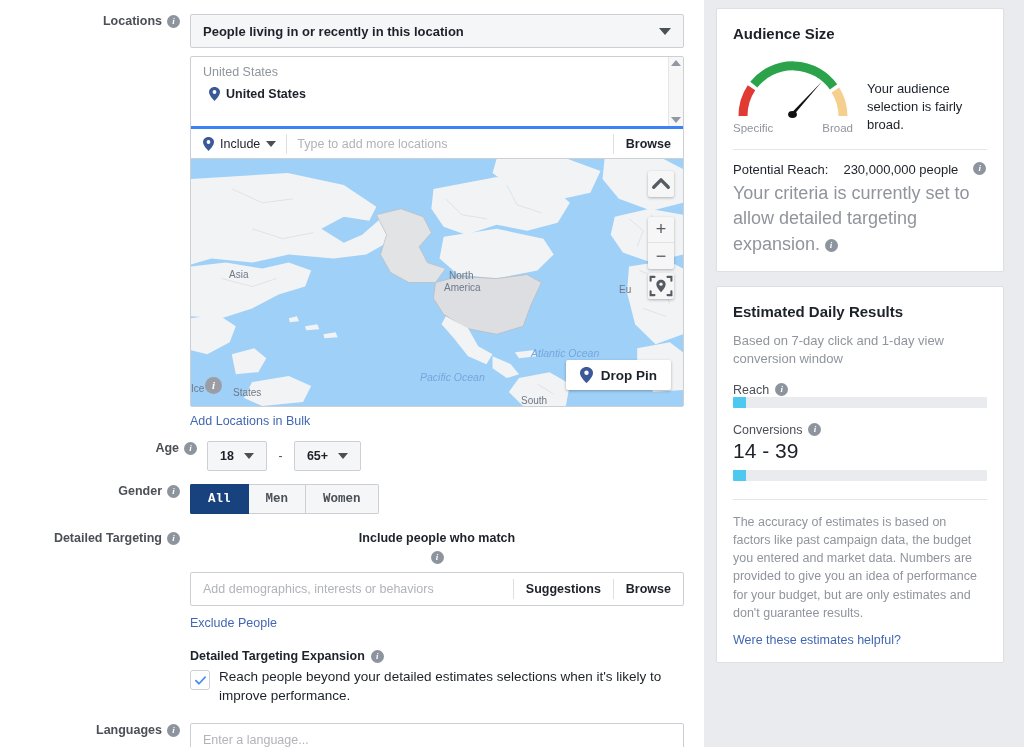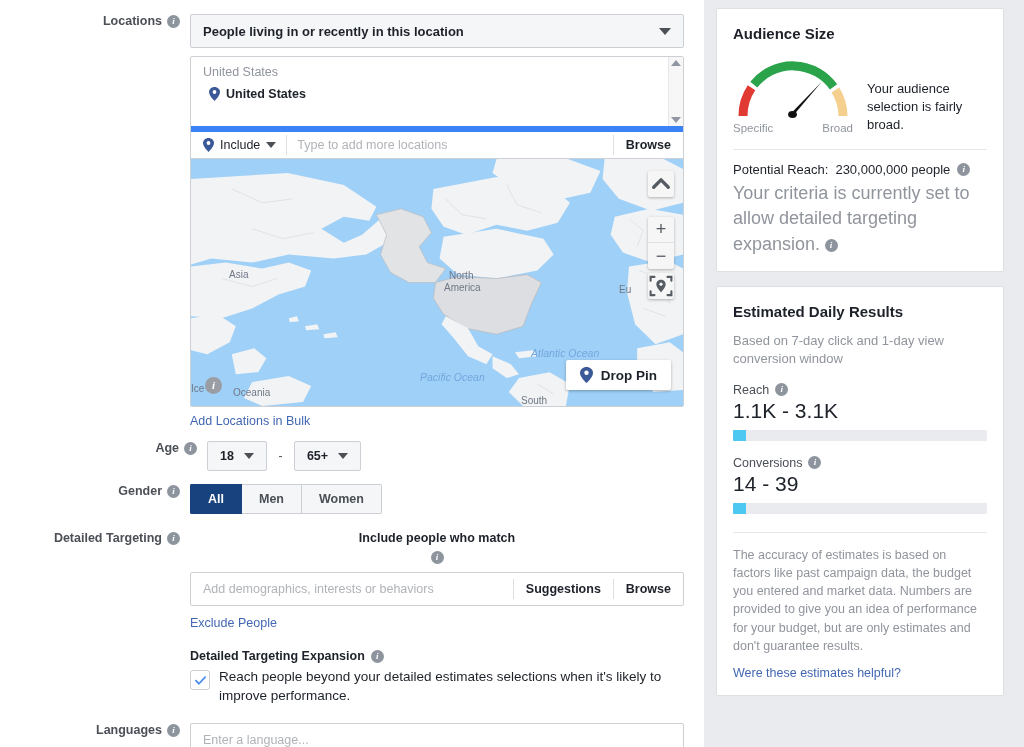--- a/index.html
+++ b/index.html
@@ -109,21 +109,21 @@
     display: flex; flex-direction: column; justify-content: space-between;
     align-items: center; padding: 3px 0;
   }
   .sb-arrow { width: 0; height: 0; border-left: 5px solid transparent; border-right: 5px solid transparent; }
   .sb-up { border-bottom: 6px solid #9197a3; }
   .sb-down { border-top: 6px solid #9197a3; }
 
   .loc-input-row {
     display: flex; align-items: center;
     height: 32px;
-    border-top: 6px solid #3b82f6;
+    border-top: 3px solid #3b82f6;
     font-size: 12.5px;
   }
   .include-pill {
     display: flex; align-items: center; gap: 6px;
     padding: 0 10px 0 12px;
     color: #1d2129;
     cursor: pointer;
   }
   .divider-v { width: 1px; height: 20px; background: #dddfe2; }
   .loc-text-input {
@@ -227,20 +227,21 @@
     height: 30px;
     padding: 0 17px;
     display: flex; align-items: center; justify-content: center;
     background: #f5f6f7;
     border: 1px solid #ccd0d5;
     border-left: none;
     font-size: 12.5px;
     font-weight: bold;
     color: #4b4f56;
     cursor: pointer;
+    font-family: Liberation Mono, monospace;
   }
   .gender-btn:first-child { border-left: 1px solid #ccd0d5; }
   .gender-btn.active {
     background: #17427e;
     border-color: #17427e;
     color: #ffffff;
   }
 
   
   .dt-sub {
@@ -301,21 +302,21 @@
   }
   .card + .card { margin-top: 14px; }
   .card-title { font-size: 15px; font-weight: bold; color: #1d2129; margin: 0 0 12px 0; }
 
   .gauge-wrap { display: flex; align-items: flex-start; gap: 14px; }
   .gauge-block { width: 120px; flex: none; }
   .gauge-labels { display: flex; justify-content: space-between; font-size: 11.5px; color: #90949c; margin-top: -2px; }
   .gauge-msg { font-size: 13px; color: #1d2129; line-height: 1.4; padding-top: 26px; }
 
   .card-sep { border: none; border-top: 1px solid #e4e6eb; margin: 14px 0 12px 0; }
-  .reach-line { display: flex; align-items: center; gap: 7px; font-size: 13px; color: #1d2129; }
+  .reach-line { display: flex; align-items: flex-start; gap: 15px; font-size: 13px; color: #1d2129; }
   .criteria-note { font-size: 18px; color: #90949c; line-height: 1.42; margin-top: 4px; display: inline; }
 
   .based-on { font-size: 13px; color: #90949c; line-height: 1.4; margin-bottom: 14px; }
   .metric-label { display: flex; align-items: center; gap: 6px; font-size: 12.5px; color: #4b4f56; }
   .metric-value { font-size: 21px; color: #1d2129; margin: 2px 0 7px 0; font-weight: normal; }
   .bar-track { height: 11px; background: #e9ebee; border-radius: 1px; overflow: hidden; }
   .bar-fill { height: 100%; background: #4dc8f0; }
   .metric-block + .metric-block { margin-top: 15px; }
 
   .disclaimer { font-size: 12.5px; color: #90949c; line-height: 1.46; }
@@ -420,21 +421,21 @@
                 <path d="M60,70 L90,80 L120,74"></path>
                 <path d="M30,120 L60,128 L84,120"></path>
                 <path d="M340,226 L356,236"></path>
               </g>
             </svg>
 
             <span class="map-label" style="left:38px;  top:110px;">Asia</span>
             <span class="map-label" style="left:258px; top:111px;">North</span>
             <span class="map-label" style="left:253px; top:123px;">America</span>
             <span class="map-label" style="left:428px; top:125px;">Eu</span>
-            <span class="map-label" style="left:42px;  top:228px;">Oceania</span>
+            <span class="map-label" style="left:42px;  top:228px;">States</span>
             <span class="map-label" style="left:330px; top:236px;">South</span>
             <span class="map-label" style="left:0px;   top:224px;">Ice</span>
             <span class="map-label ocean" style="left:229px; top:212px;">Pacific Ocean</span>
             <span class="map-label ocean" style="left:340px; top:188px;">Atlantic Ocean</span>
 
             <div class="map-ctrl ctrl-collapse">
               <svg viewBox="0 0 16 16" width="15" height="15">
                   <path d="M3.5 10 L8 5.4 L12.5 10" stroke="#555b63" stroke-width="2" fill="none" stroke-linecap="round" stroke-linejoin="round"></path>
                 </svg>
             </div>
@@ -582,21 +583,20 @@
 
     <div class="card">
       <h3 class="card-title">Estimated Daily Results</h3>
       <div class="based-on">Based on 7-day click and 1-day view conversion window</div>
 
       <div class="metric-block">
         <div class="metric-label">
           <span>Reach</span>
           <span class="info-icon">i</span>
         </div>
-        <div class="metric-value">1.1K - 3.1K</div>
         <div class="bar-track">
           <div class="bar-fill" style="width: 5%;"></div>
         </div>
       </div>
 
       <div class="metric-block">
         <div class="metric-label">
           <span>Conversions</span>
           <span class="info-icon">i</span>
         </div>

